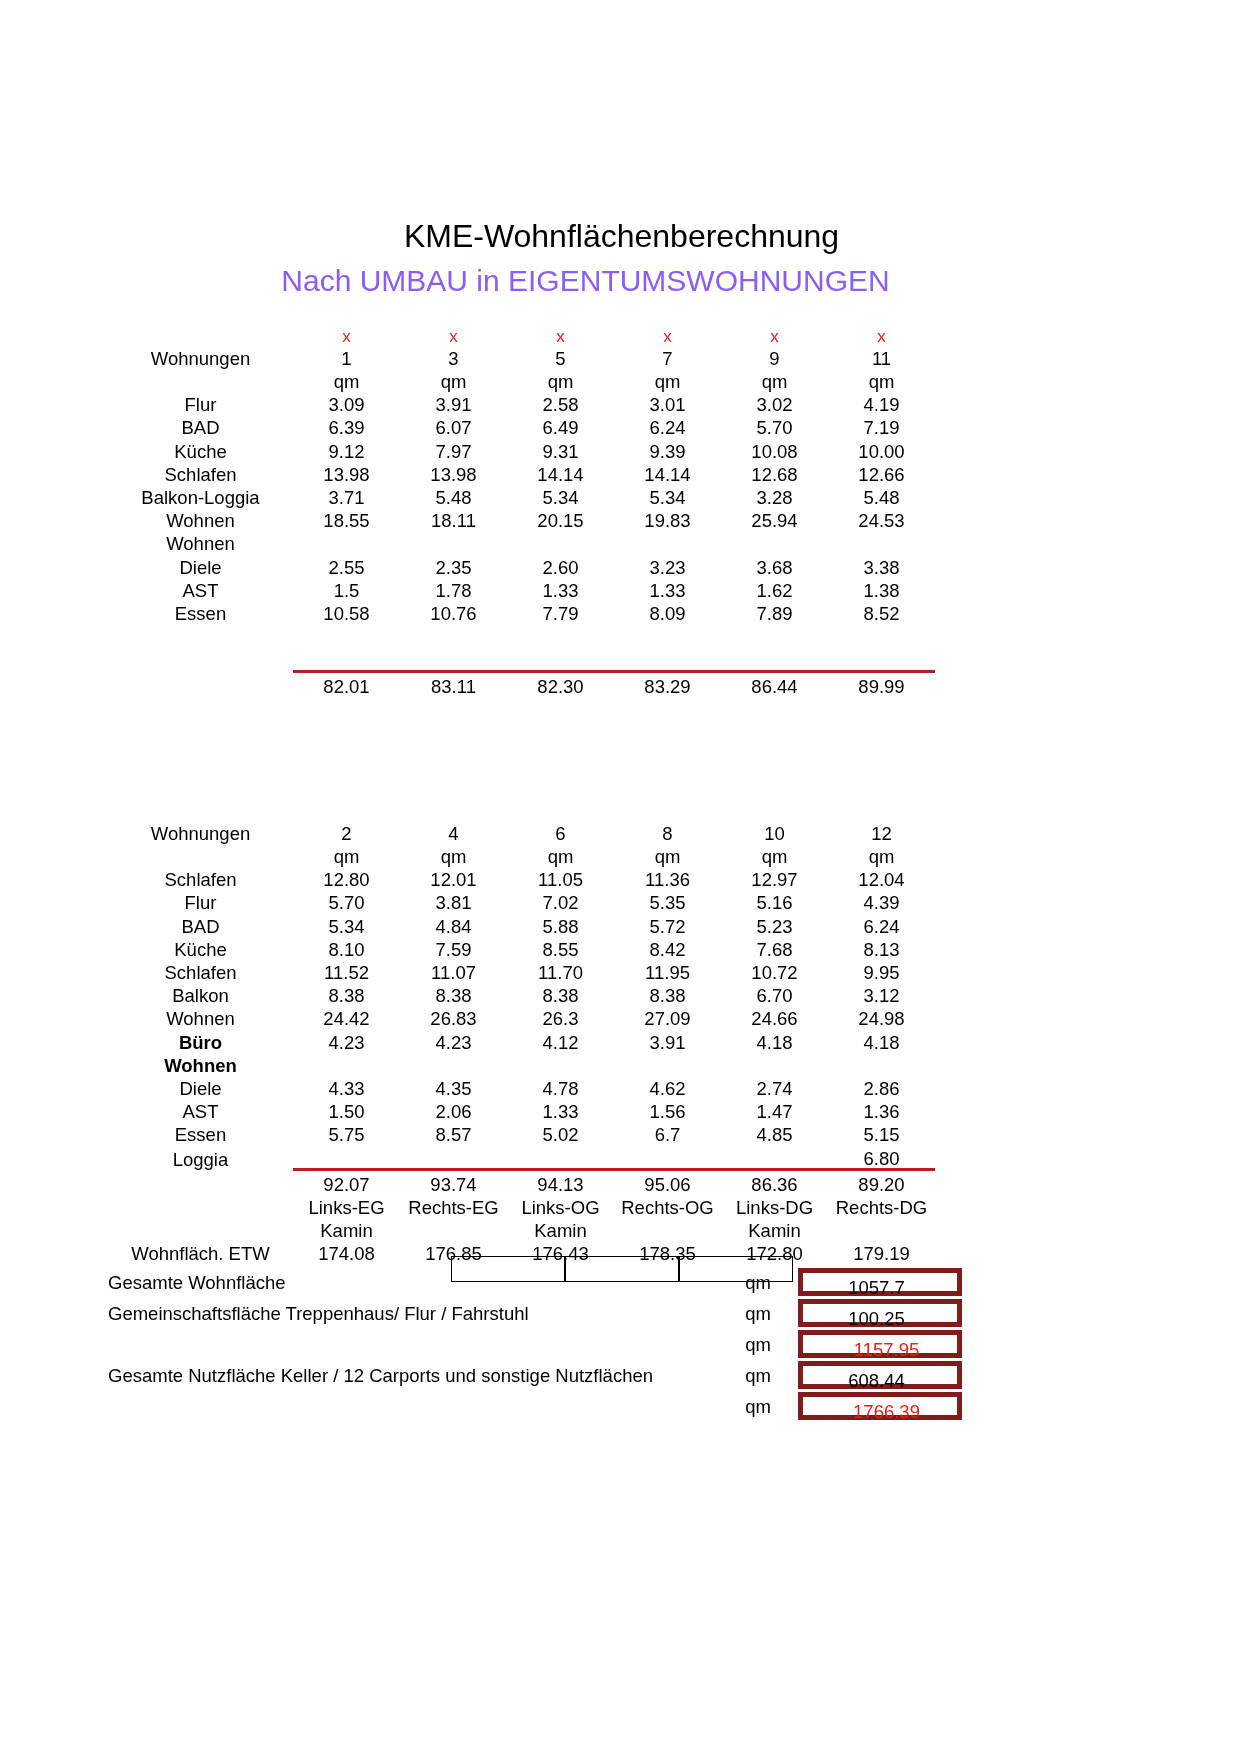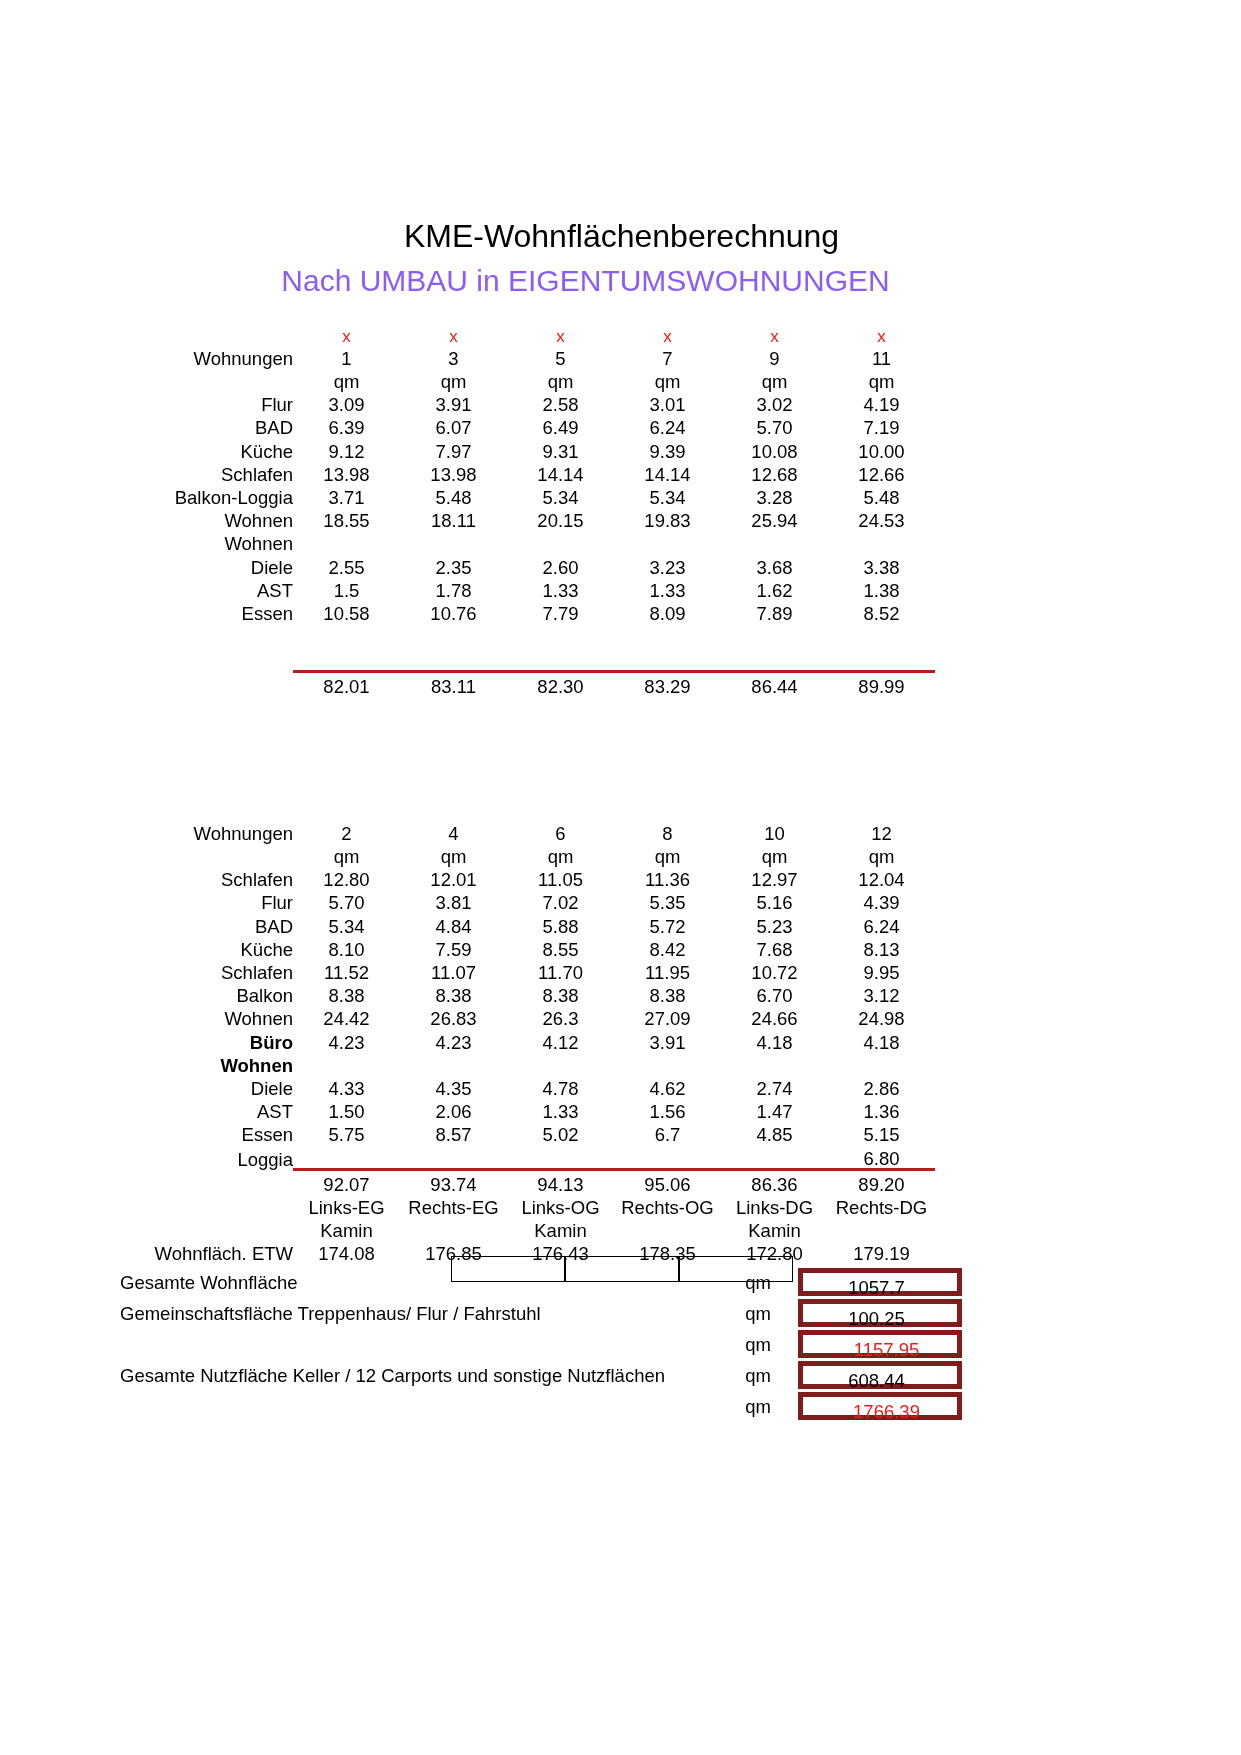--- a/index.html
+++ b/index.html
@@ -22,38 +22,38 @@
     text-align:center;font-size:30px;color:#8b5cf6;
   }
   .subtitle .t-inner{display:inline-block;transform:translateX(-35px);}
 
   
   table.grid{
     position:absolute;border-collapse:collapse;
     font-size:18.5px;line-height:1;
   }
   table.grid td{padding:0;vertical-align:bottom;white-space:nowrap;}
-  td.lbl{width:185px;text-align:right;padding-left:2px;}
+  td.lbl{width:185px;text-align:center;padding-left:2px;}
   td.num{width:107px;text-align:center;}
   tr.r{height:23.2px;}
   tr.r td{height:23.2px;}
 
   .xmark{color:#ef1b16;font-size:17px;}
   .indent{padding-left:12px;font-weight:bold;}
 
   
   tr.ruled td.num, tr.ruled td.rule{border-top:3px solid #b91c1c;}
 
   
   .summary{
     position:absolute;left:108px;top:1268px;width:830px;
     font-size:18.5px;line-height:1;
   }
   .sum-row{position:relative;height:31px;}
-  .sum-text{position:absolute;left:12px;top:6px;white-space:nowrap;text-align:center;}
+  .sum-text{position:absolute;left:0;top:6px;white-space:nowrap;text-align:center;}
   .sum-unit{position:absolute;left:630px;top:6px;width:40px;text-align:center;}
   .sum-box{
     position:absolute;left:690px;top:0;width:164px;height:28px;
     border:5px solid #7f1d1d;box-sizing:border-box;
     text-align:center;padding-right:7px;padding-top:6px;
   }
   .sum-box.red{color:#ef1b16;padding-left:20px;}
 
   
   .etw-boxes{position:absolute;left:451px;top:1256px;}

